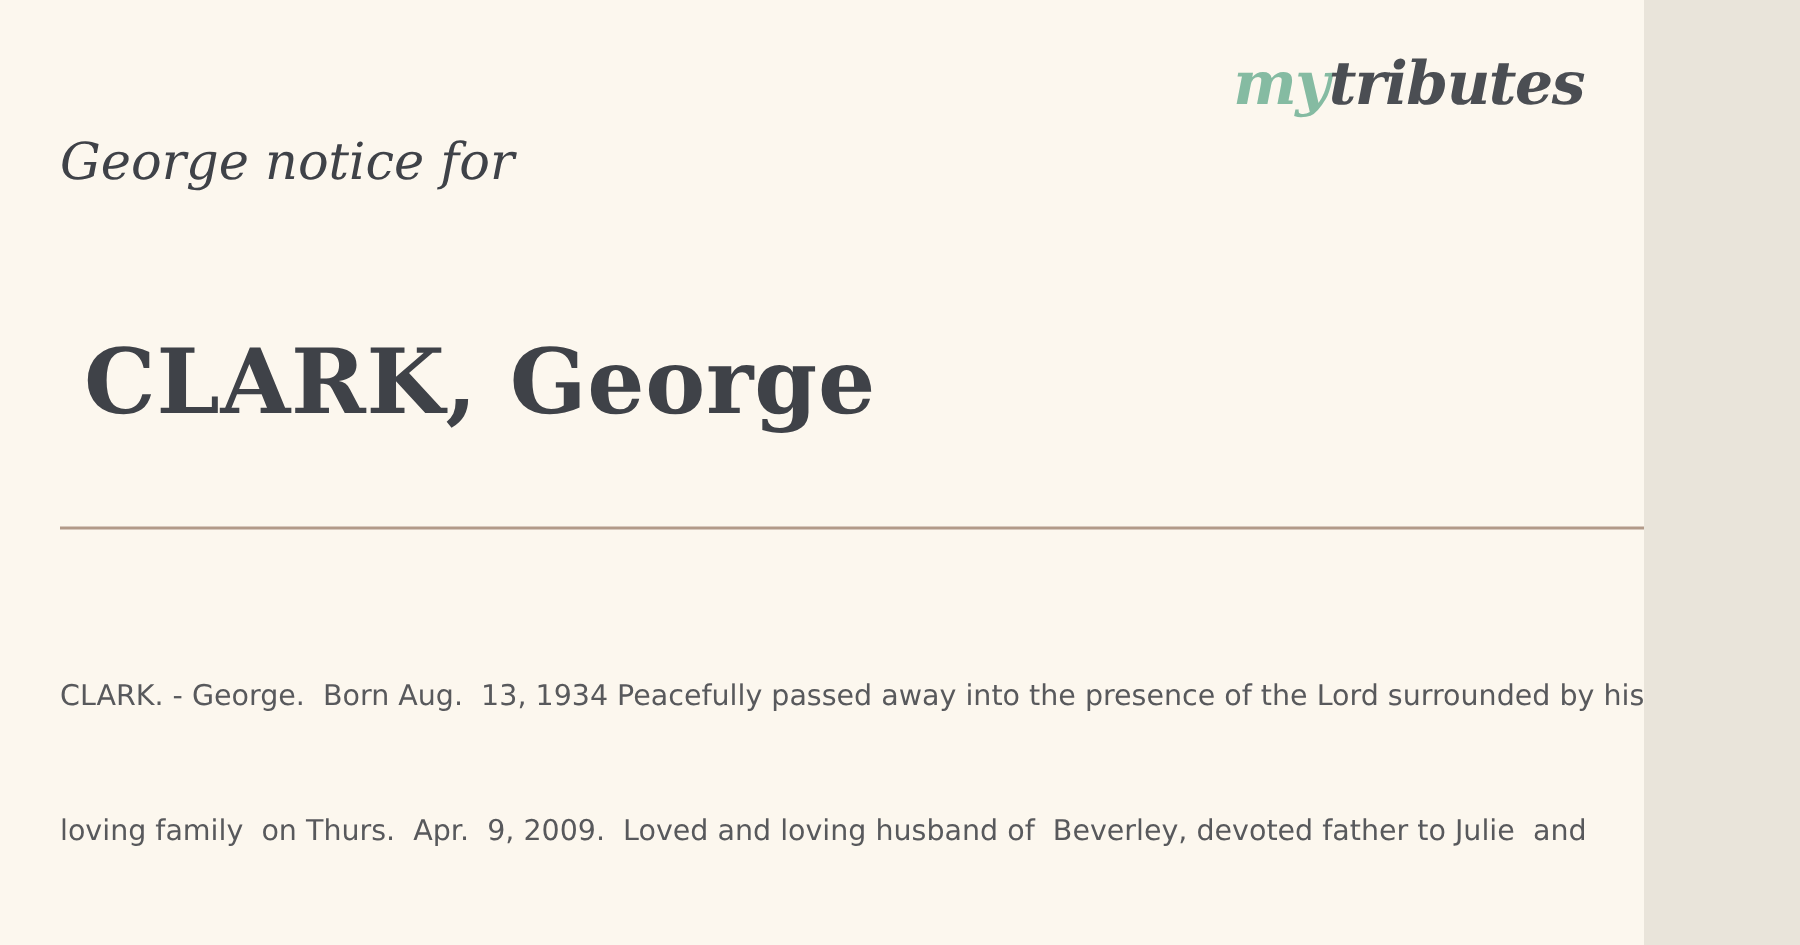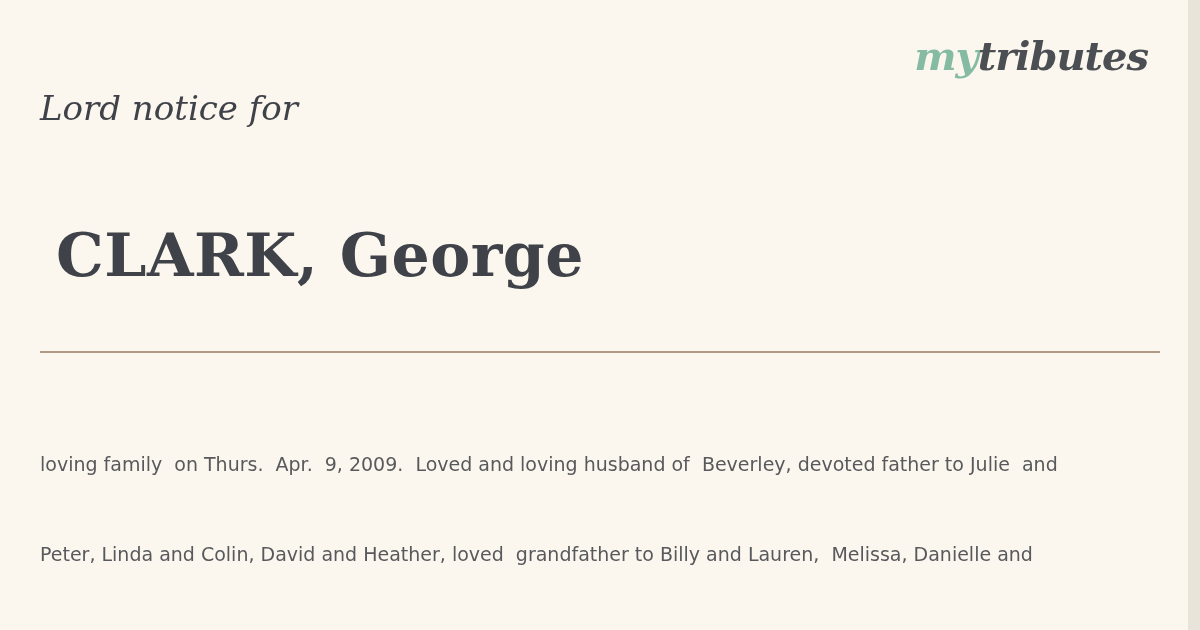--- a/index.html
+++ b/index.html
@@ -2,21 +2,21 @@
 <html><head>
 <meta charset="utf-8">
 <style>
   html, body {
     margin: 0;
     padding: 0;
     background: #e9e4da;
   }
   .card {
     position: relative;
-    width: 1188px;
+    width: 1096px;
     height: 630px;
     background: #FCF7EE;
     overflow: hidden;
     font-family: "Liberation Sans", sans-serif;
   }
   
   .logo {
     position: absolute;
     top: 30px;
     right: 40px;
@@ -86,27 +86,28 @@
     overflow: hidden;
   }
 </style>
 </head>
 <body>
 
 <div class="card">
 
   <div class="logo"><span class="my">my</span><span class="tributes">tributes</span></div>
 
-  <div class="kicker">Lord notice for</div>
+  <div class="kicker">George notice for</div>
 
   <h1 class="title">CLARK, George</h1>
 
   <hr class="divider">
 
   <div class="notice">
+    <div class="line">CLARK. - George.  Born Aug.  13, 1934 Peacefully passed away into the presence of the Lord surrounded by his</div>
     <div class="line">loving family  on Thurs.  Apr.  9, 2009.  Loved and loving husband of  Beverley, devoted father to Julie  and</div>
     <div class="line">Peter, Linda and Colin, David and Heather, loved  grandfather to Billy and Lauren,  Melissa, Danielle and</div>
     
     
     
   </div>
 
 </div>
 
 </body></html>

